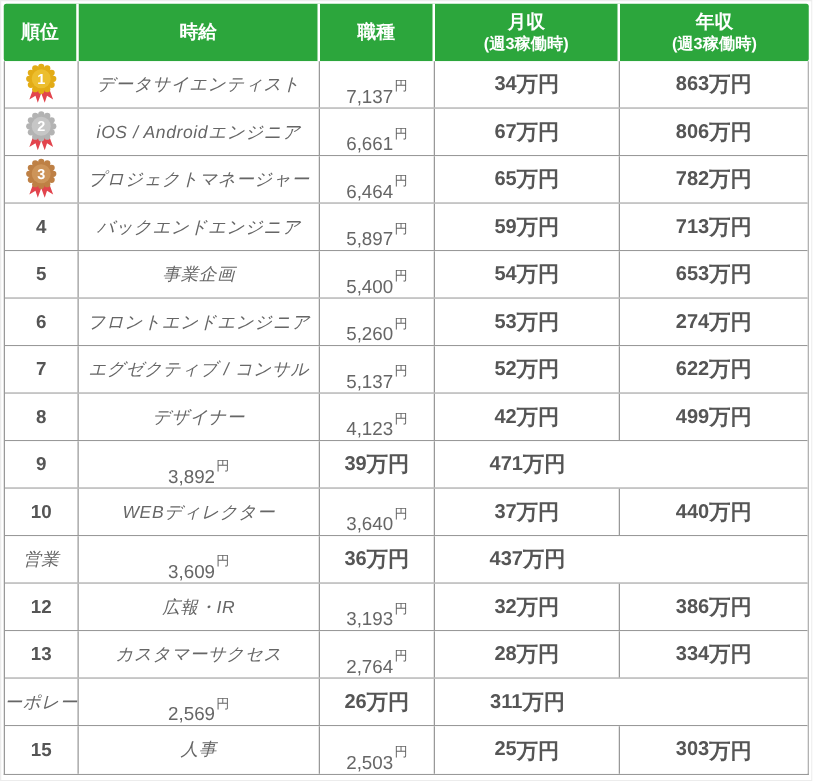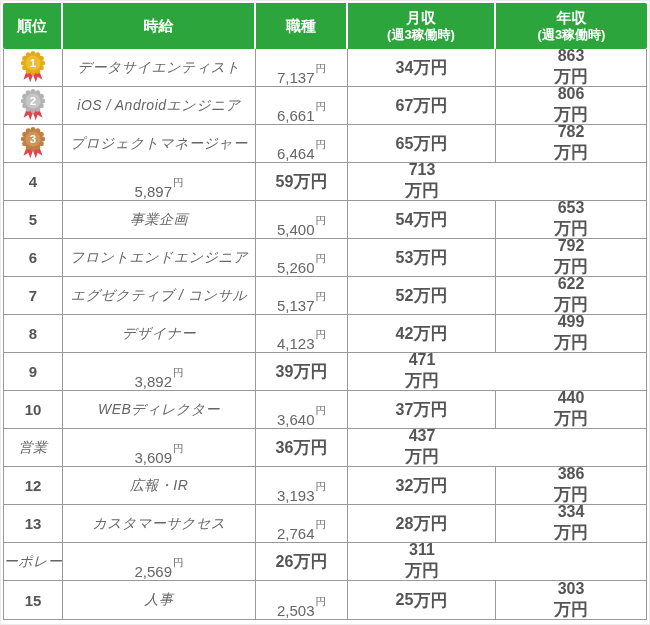--- a/index.html
+++ b/index.html
@@ -43,21 +43,21 @@
     height: 38px;
     border-bottom: 1px solid var(--border, #999);
     background: #ffffff;
   }
   .trow:last-child { border-bottom: none; }
   .cell {
     display: flex; align-items: center; justify-content: center;
     border-right: 1px solid var(--border, #999);
     overflow: hidden;
   }
-  .cell:last-child { border-right: none; flex-direction: column; }
+  .cell:last-child { border-right: none; }
   .rank-num {
     font-size: 15px; font-weight: bold;
     color: var(--text-strong, #555);
   }
   .job-label {
     font-size: 14px;
     color: var(--text-regular, #666);
     letter-spacing: 0.5px;
     white-space: nowrap;
     font-style: italic;
@@ -240,20 +240,23 @@
     <div class="cell">
       <span class="money-num">782</span>
       <span class="money-unit">万円</span>
     </div>
   </div>
         <div class="trow">
     <div class="cell rank-cell">
       <span class="rank-num">4</span>
     </div>
     <div class="cell">
+      <span class="job-label">バックエンドエンジニア</span>
+    </div>
+    <div class="cell">
       <span class="hourly-num">5,897</span>
       <span class="hourly-unit">円</span>
     </div>
     <div class="cell">
       <span class="money-num">59</span>
       <span class="money-unit">万円</span>
     </div>
     <div class="cell">
       <span class="money-num">713</span>
       <span class="money-unit">万円</span>
@@ -288,21 +291,21 @@
     </div>
     <div class="cell">
       <span class="hourly-num">5,260</span>
       <span class="hourly-unit">円</span>
     </div>
     <div class="cell">
       <span class="money-num">53</span>
       <span class="money-unit">万円</span>
     </div>
     <div class="cell">
-      <span class="money-num">792</span>
+      <span class="money-num">274</span>
       <span class="money-unit">万円</span>
     </div>
   </div>
         <div class="trow">
     <div class="cell rank-cell">
       <span class="rank-num">7</span>
     </div>
     <div class="cell">
       <span class="job-label">エグゼクティブ / コンサル</span>
     </div>

